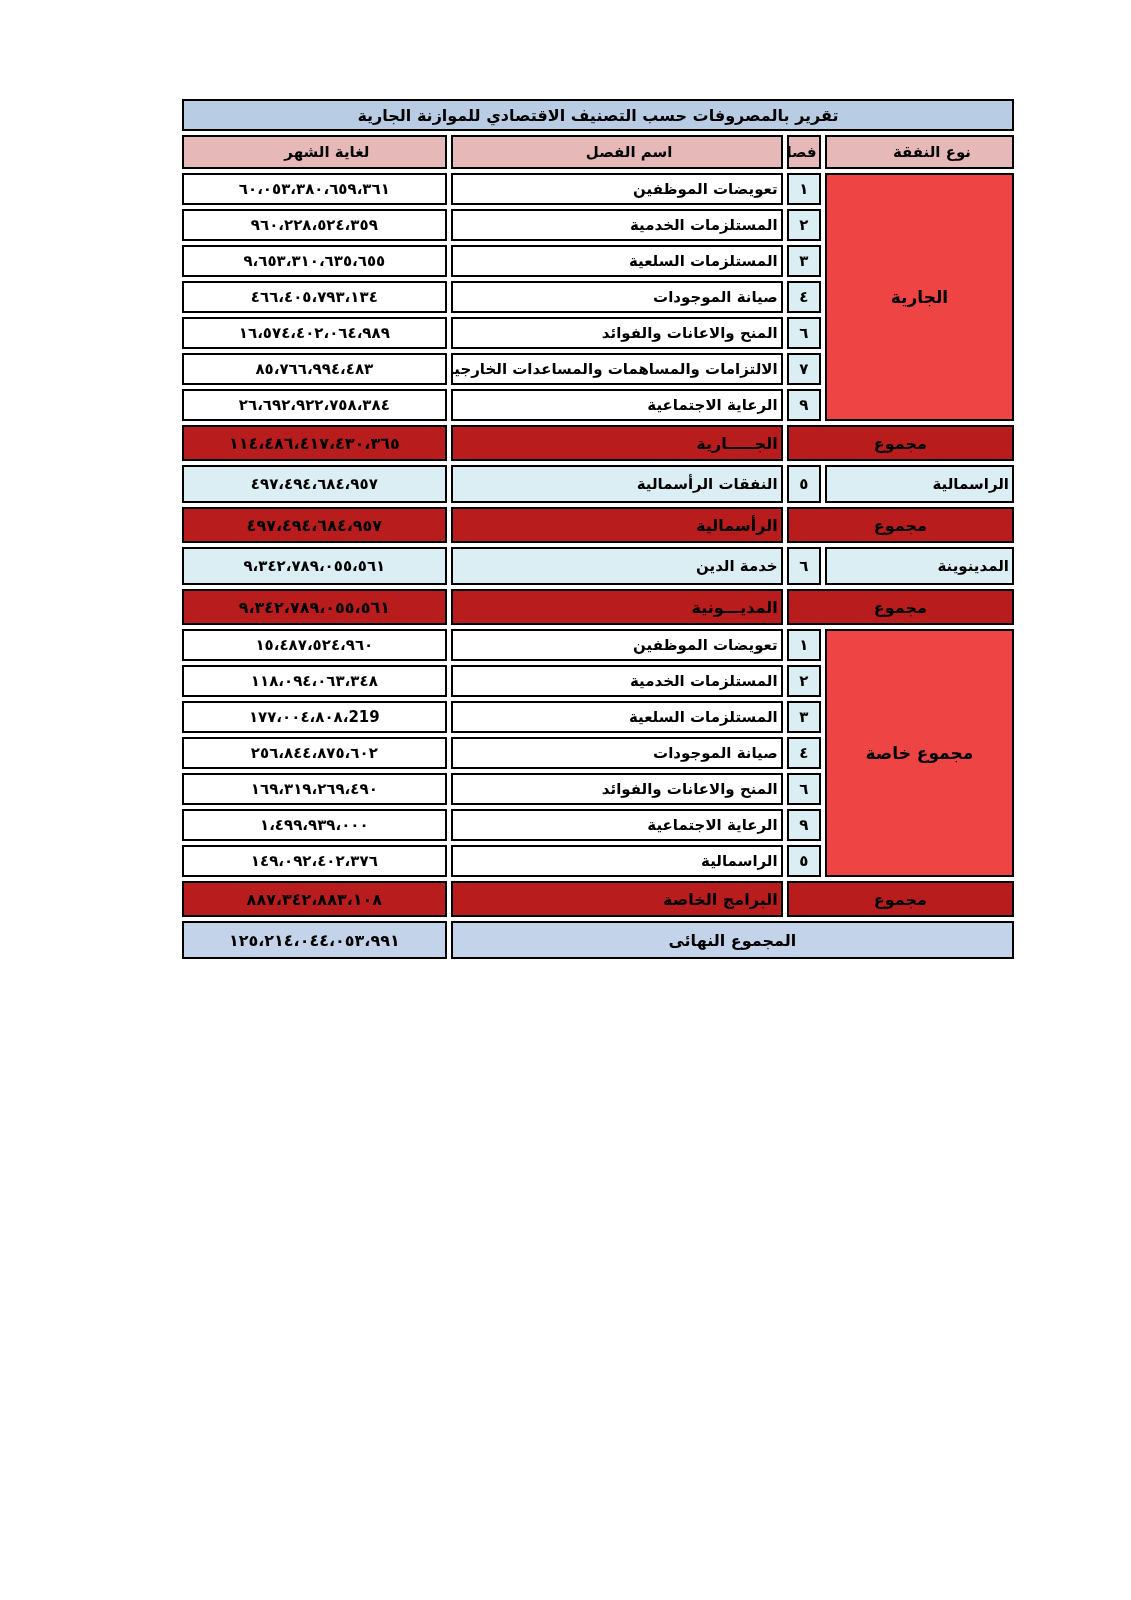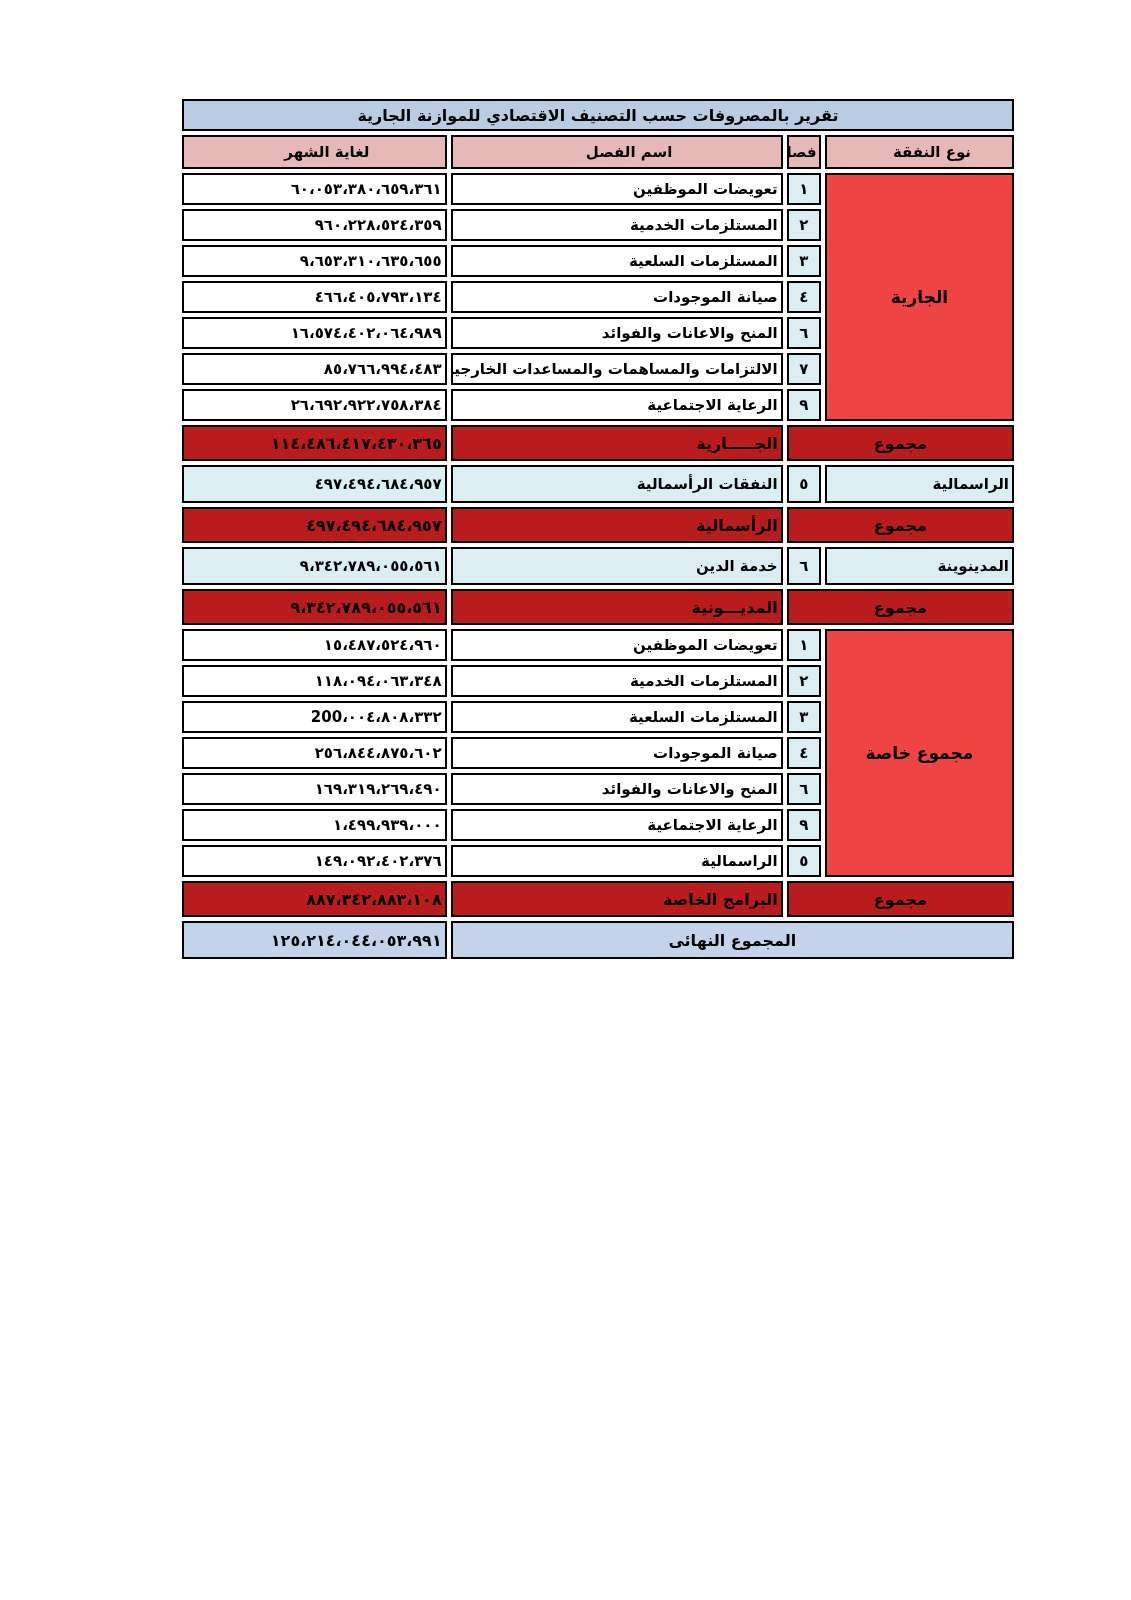--- a/index.html
+++ b/index.html
@@ -30,21 +30,21 @@
   tr.r-grand td{height:38px;font-size:16px;}
   td.c-title{background:#b8cce4;}
   td.c-head{background:#e6b9b8;}
   td.c-chap{background:#daeef3;}
   td.c-type{background:#ef4444;font-size:17px;}
   td.c-white{background:#ffffff;}
   td.c-cyan{background:#daeef3;}
   td.c-tot{background:#b91c1c;}
   td.c-grand{background:#c3d4ea;}
   td.name{text-align:right;}
-  td.val{direction:ltr;text-align:right;letter-spacing:1px;}
+  td.val{direction:ltr;text-align:center;letter-spacing:1px;}
   td.type-right{text-align:right;padding-left:0;}
 </style>
 </head>
 <body>
 
 <div class="page">
   <table class="report">
     <colgroup>
       <col style="width:188px">
       <col style="width:34px">
@@ -131,21 +131,21 @@
           <td class="c-white val">١٥،٤٨٧،٥٢٤،٩٦٠</td>
         </tr>
         <tr class="r-data">
           <td class="c-chap">٢</td>
           <td class="c-white name">المستلزمات الخدمية</td>
           <td class="c-white val">١١٨،٠٩٤،٠٦٣،٣٤٨</td>
         </tr>
         <tr class="r-data">
           <td class="c-chap">٣</td>
           <td class="c-white name">المستلزمات السلعية</td>
-          <td class="c-white val">200،٠٠٤،٨٠٨،٣٣٢</td>
+          <td class="c-white val">١٧٧،٠٠٤،٨٠٨،219</td>
         </tr>
         <tr class="r-data">
           <td class="c-chap">٤</td>
           <td class="c-white name">صيانة الموجودات</td>
           <td class="c-white val">٢٥٦،٨٤٤،٨٧٥،٦٠٢</td>
         </tr>
         <tr class="r-data">
           <td class="c-chap">٦</td>
           <td class="c-white name">المنح والاعانات  والفوائد</td>
           <td class="c-white val">١٦٩،٣١٩،٢٦٩،٤٩٠</td>

